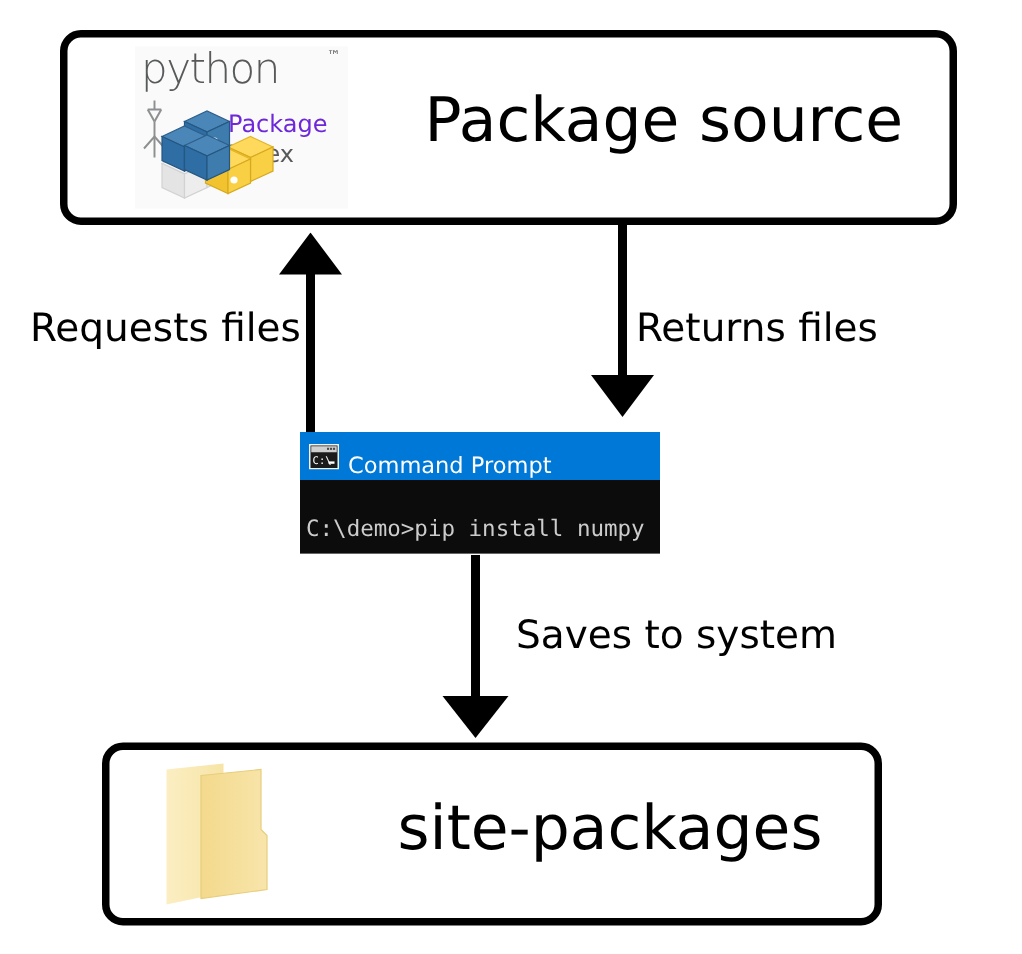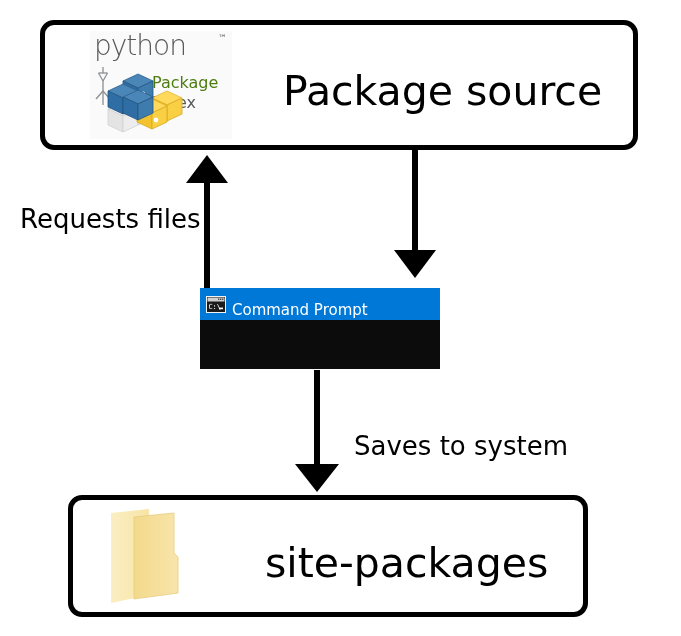--- a/index.html
+++ b/index.html
@@ -39,21 +39,20 @@
     height: 122px;
   }
 
   .node-label {
     position: absolute;
     color: #000000;
     font-family: "DejaVu Sans", sans-serif;
     font-weight: 400;
     white-space: nowrap;
     line-height: 1;
-    margin-top: 11px;
   }
   #package-source-label {
     left: 283px;
     top: 60px;
     font-size: 41px;
   }
   #site-packages-label {
     left: 265px;
     top: 532px;
     font-size: 41px;
@@ -86,21 +85,21 @@
     top: 2px;
     font-size: 9px;
     color: #58595b;
     font-family: "DejaVu Sans", sans-serif;
   }
   #pypi-logo .pkg-word {
     position: absolute;
     left: 62px;
     top: 43px;
     font-size: 16px;
-    color: #4d7c0f;
+    color: #6d28d9;
     font-family: "DejaVu Sans", sans-serif;
     line-height: 1.15;
   }
   #pypi-logo .idx-word {
     position: absolute;
     left: 62px;
     top: 63px;
     font-size: 16px;
     color: #58595b;
     font-family: "DejaVu Sans", sans-serif;
@@ -183,21 +182,21 @@
   .edge-label {
     position: absolute;
     color: #000000;
     font-family: "DejaVu Sans", sans-serif;
     font-size: 26px;
     white-space: nowrap;
     line-height: 1;
   }
   #label-requests { left: 20px;  top: 206px; text-align: right; }
   #label-returns  { left: 424px; top: 206px; }
-  #label-saves    { left: 354px; top: 411px; margin-top: 22px; }
+  #label-saves    { left: 344px; top: 411px; }
 </style>
 </head>
 <body>
 
 <div id="canvas">
 
   <div id="package-source-box" class="node-box">
   </div>
 
   <div id="pypi-logo">
@@ -255,40 +254,44 @@
   <svg id="arrow-requests" class="arrow" viewBox="0 0 42 134">
     <rect x="18" y="20" width="6" height="114" fill="#000000"></rect>
     <polygon points="21,0 42,28 0,28" fill="#000000"></polygon>
   </svg>
   <div id="label-requests" class="edge-label">Requests files</div>
 
   <svg id="arrow-returns" class="arrow" viewBox="0 0 42 128">
     <rect x="18" y="0" width="6" height="102" fill="#000000"></rect>
     <polygon points="21,128 0,100 42,100" fill="#000000"></polygon>
   </svg>
+  <div id="label-returns" class="edge-label">Returns files</div>
 
   <svg id="arrow-saves" class="arrow" viewBox="0 0 46 122">
     <rect x="20" y="0" width="6" height="96" fill="#000000"></rect>
     <polygon points="23,122 1,94 45,94" fill="#000000"></polygon>
   </svg>
   <div id="label-saves" class="edge-label">Saves to system</div>
 
   <div id="command-prompt-window">
     <div id="cmd-titlebar">
       <svg id="cmd-icon" viewBox="0 0 20 17">
         <rect x="0.5" y="0.5" width="19" height="16" fill="#1b1b1b" stroke="#f2f2f2" stroke-width="1"></rect>
         <rect x="1.5" y="1.5" width="17" height="4" fill="#cfcfcf"></rect>
         <rect x="12" y="2.5" width="1.4" height="1.4" fill="#4a4a4a"></rect>
         <rect x="14" y="2.5" width="1.4" height="1.4" fill="#4a4a4a"></rect>
         <rect x="16" y="2.5" width="1.4" height="1.4" fill="#4a4a4a"></rect>
         <text x="2.4" y="13.4" font-family="DejaVu Sans Mono, monospace" font-size="7" fill="#ffffff">C:\</text>
         <rect x="13" y="11.6" width="4" height="1.6" fill="#ffffff"></rect>
       </svg>
       <span id="cmd-title-text">Command Prompt</span>
     </div>
+    <div id="cmd-body">
+      <div id="cmd-line">C:\demo&gt;pip install numpy</div>
+    </div>
   </div>
 
   <div id="site-packages-box" class="node-box">
   </div>
 
   <svg id="folder-icon" viewBox="0 0 74 100">
     <defs>
       <linearGradient id="folderBack" x1="0" y1="0" x2="1" y2="0">
         <stop offset="0%" stop-color="#fbeec2"></stop>
         <stop offset="100%" stop-color="#f7e4a6"></stop>

